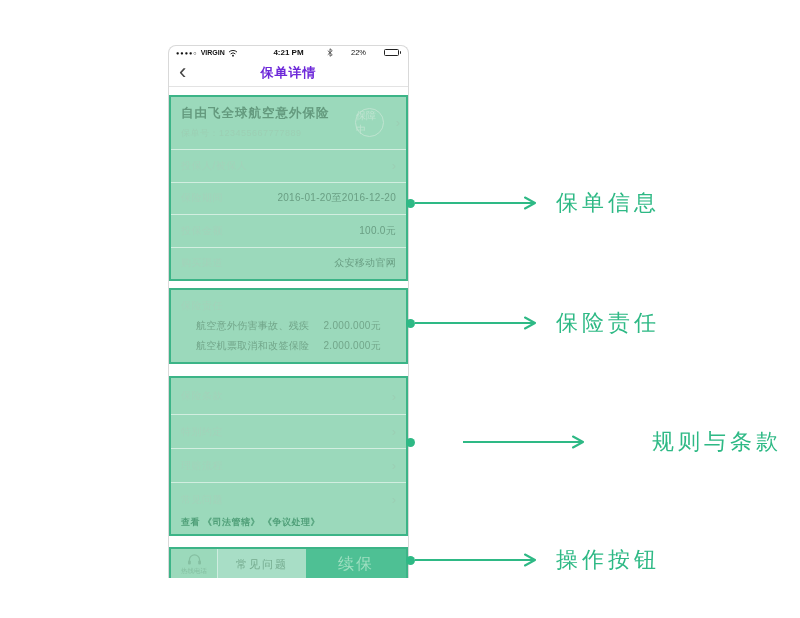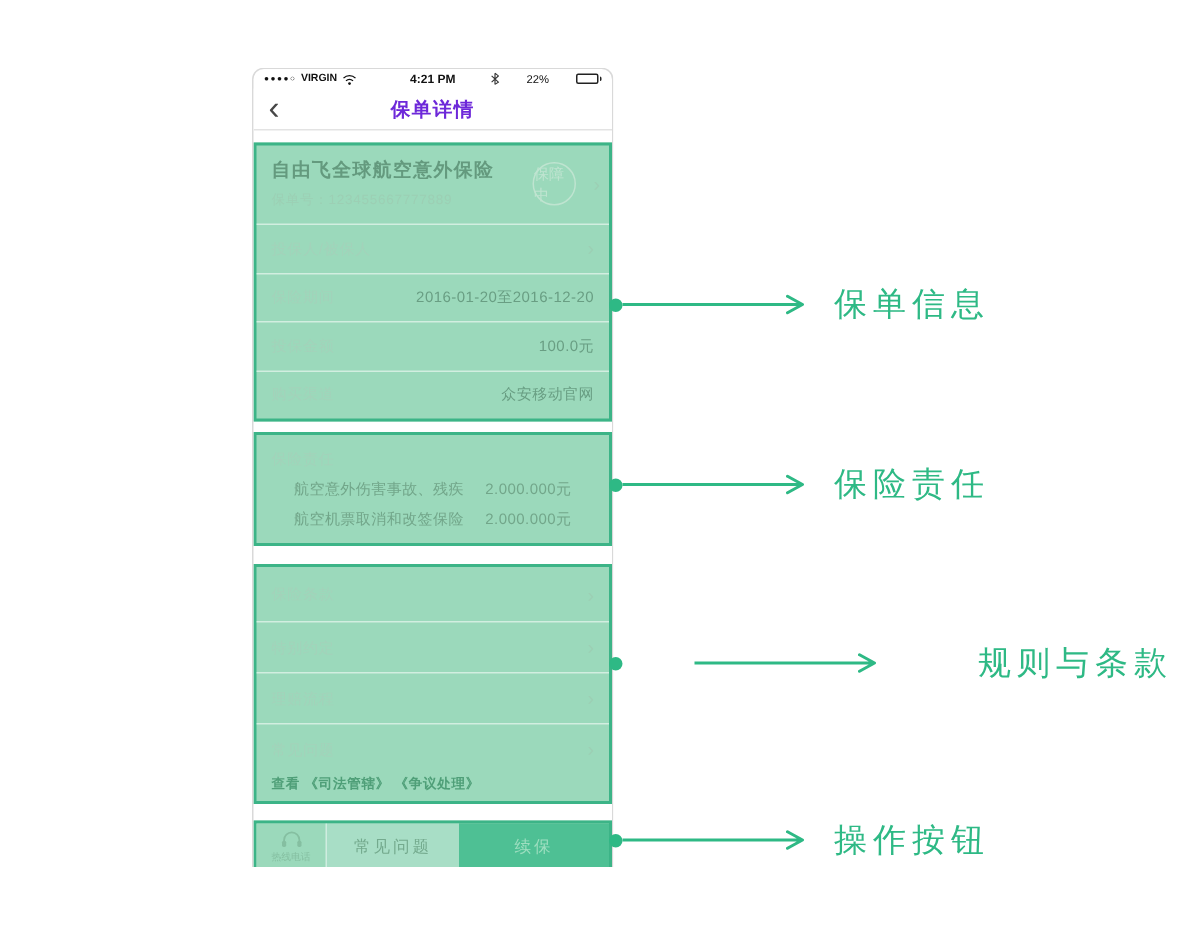--- a/index.html
+++ b/index.html
@@ -63,21 +63,21 @@
   
   .actionbar { margin-top:11px; height:34px; width:100%; border:2px solid #3cb487;
                display:flex; background:#9bd9bb; }
   .seg-hotline { width:46px; display:flex; flex-direction:column; align-items:center;
                  justify-content:center; background:#9bd9bb; }
   .hotline-label { font-size:6.5px; color:#85bfa1; margin-top:1px; }
   .seg-claim { flex:1; background:#a8dec6; border-left:1px solid rgba(255,255,255,0.45);
                display:flex; align-items:center; justify-content:center; }
   .claim-label { font-size:11px; color:#74aa8e; letter-spacing:2px; }
   .seg-renew { width:100px; background:#4ec094; display:flex; align-items:center; justify-content:center; }
-  .renew-label { font-size:11px; color:#9edec0; letter-spacing:2px;font-family:Liberation Serif, serif; }
+  .renew-label { font-size:16px; color:#9edec0; letter-spacing:2px;font-family:Liberation Serif, serif; }
 
   
   .anno { position:absolute; left:406px; height:30px; display:flex; align-items:center; }
   .anno-dot { width:9px; height:9px; border-radius:50%; background:#2eb985; flex:none; }
   .anno-arrow { flex:none; margin-left:0px; }
   .anno-label { margin-left:13px; font-size:22px; letter-spacing:4px; color:#2eb985; white-space:nowrap; }
   .anno-1 { top:188px; } .anno-2 { top:308px; } .anno-3 { top:427px;gap:48px; } .anno-4 { top:545px;text-align:center; }
 </style>
 </head>
 <body>

